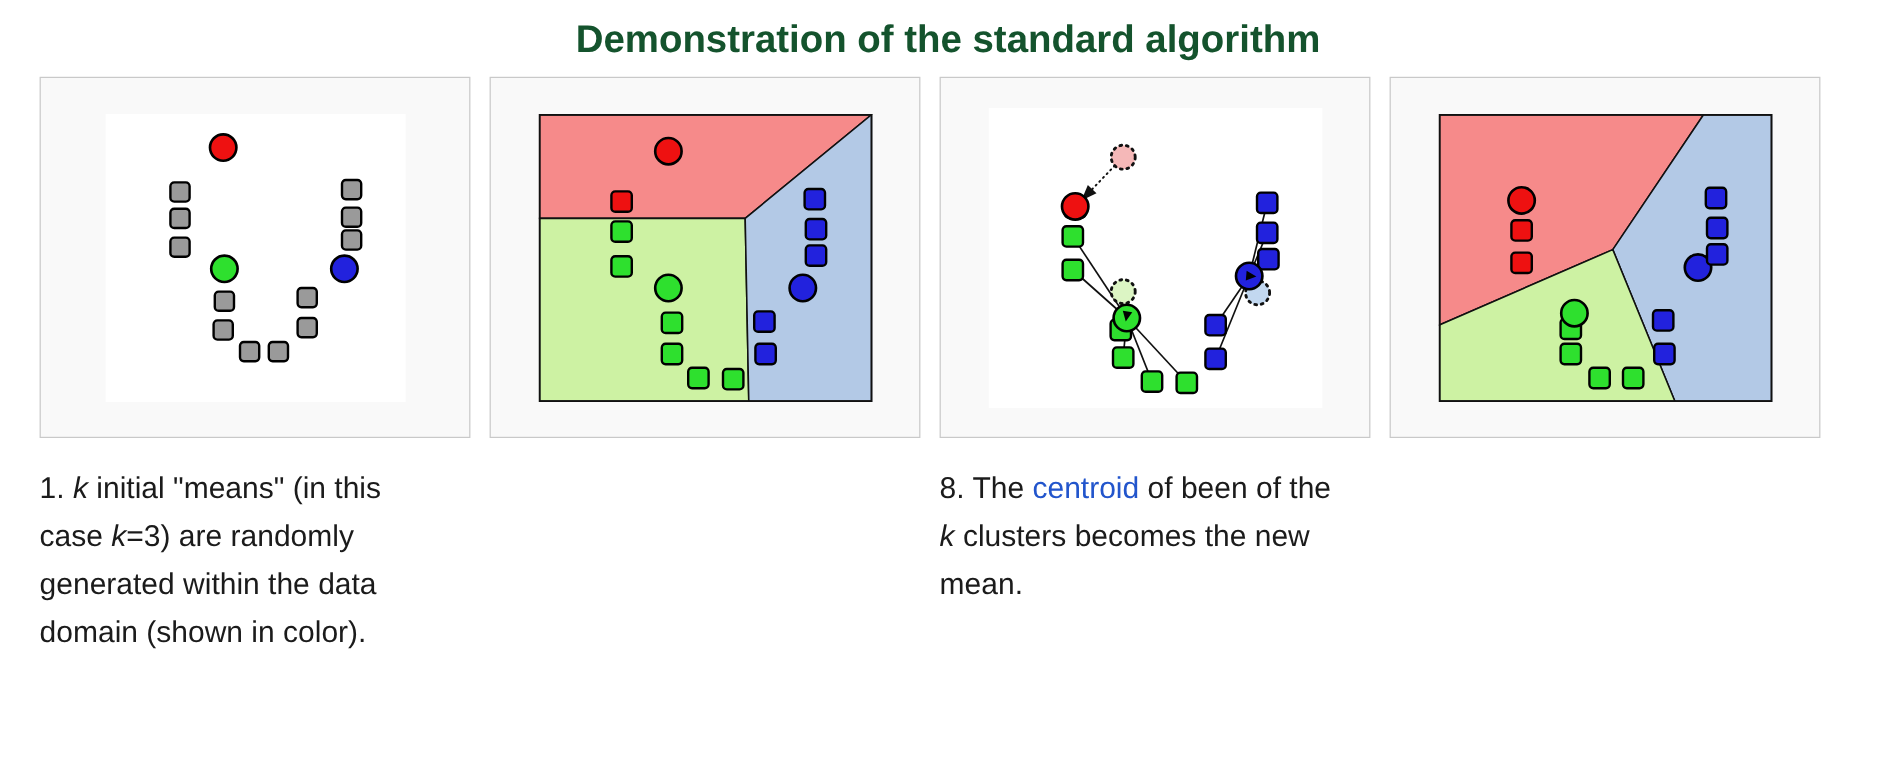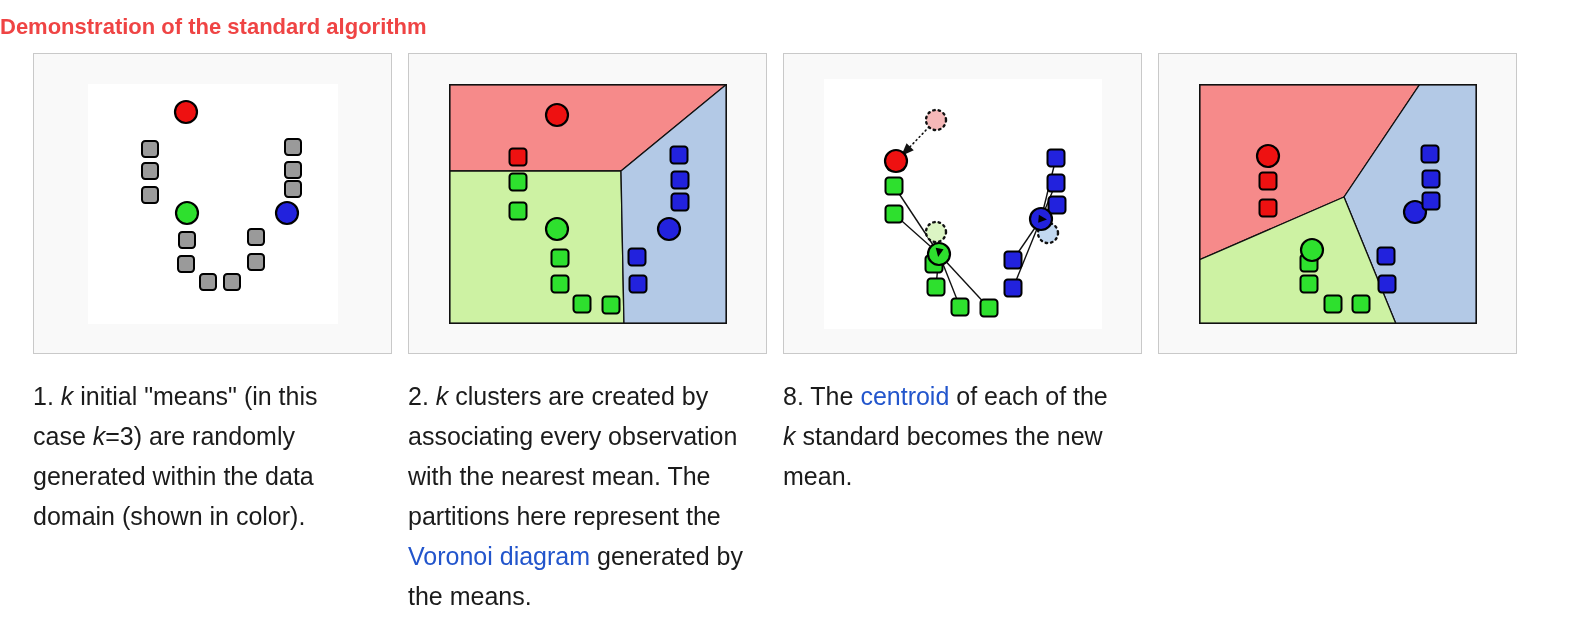--- a/index.html
+++ b/index.html
@@ -4,22 +4,22 @@
 <style>
   html, body { margin:0; padding:0; background:#ffffff; }
   body {
     width:1580px; height:638px; overflow:hidden;
     font-family:"Liberation Sans", sans-serif;
     color:#1b1b1b;
     -webkit-font-smoothing:antialiased;
   }
   .title {
     margin:14px 0 0 0;
-    text-align:left;
-    font-size:22px; font-weight:bold; color:#ef4444;
+    text-align:center;
+    font-size:32px; font-weight:bold; color:#14532d;
   }
   .row {
     display:flex; gap:16px;
     margin:13px 0 0 33px;
   }
   .col { width:359px; flex:none; }
   .panel {
     box-sizing:border-box;
     width:359px; height:301px;
     border:1px solid #c9c9c9;
@@ -84,21 +84,20 @@
             <rect x="179.5" y="164.5" width="17" height="17" rx="3.2" fill="#2222dd" stroke="#000000" stroke-width="2"></rect>
             <rect x="180.5" y="191.5" width="17" height="17" rx="3.2" fill="#2222dd" stroke="#000000" stroke-width="2"></rect>
             <rect x="221.5" y="62.5" width="17" height="17" rx="3.2" fill="#2222dd" stroke="#000000" stroke-width="2"></rect>
             <rect x="222.5" y="87.5" width="17" height="17" rx="3.2" fill="#2222dd" stroke="#000000" stroke-width="2"></rect>
             <rect x="222.5" y="109.5" width="17" height="17" rx="3.2" fill="#2222dd" stroke="#000000" stroke-width="2"></rect>
             <circle cx="108" cy="31" r="11" fill="#ee1111" stroke="#000000" stroke-width="2.2"></circle>
             <circle cx="108" cy="145" r="11" fill="#2ee02e" stroke="#000000" stroke-width="2.2"></circle>
             <circle cx="220" cy="145" r="11" fill="#2222dd" stroke="#000000" stroke-width="2.2"></circle>
           </svg>
       </div>
-      <p class="caption"><span>2. </span><i>k</i><span> clusters are created by associating every observation with the nearest mean. The partitions here represent the </span><a style="color: rgb(34, 85, 204);">Voronoi diagram</a><span> generated by the means.</span></p>
     </div>
 
     <div class="col">
       <div class="panel">
         <svg viewBox="0 0 278 250" width="278" height="250">
             <line x1="70" y1="107" x2="115" y2="175" stroke="#111111" stroke-width="1.4"></line>
             <line x1="70" y1="135" x2="115" y2="175" stroke="#111111" stroke-width="1.4"></line>
             <line x1="115" y1="175" x2="112" y2="208" stroke="#111111" stroke-width="1.4"></line>
             <line x1="115" y1="175" x2="136" y2="228" stroke="#111111" stroke-width="1.4"></line>
             <line x1="115" y1="175" x2="165" y2="229" stroke="#111111" stroke-width="1.4"></line>
@@ -124,21 +123,21 @@
             <rect x="223.5" y="70.5" width="17" height="17" rx="3.2" fill="#2222dd" stroke="#000000" stroke-width="2"></rect>
             <rect x="223.5" y="95.5" width="17" height="17" rx="3.2" fill="#2222dd" stroke="#000000" stroke-width="2"></rect>
             <rect x="224.5" y="117.5" width="17" height="17" rx="3.2" fill="#2222dd" stroke="#000000" stroke-width="2"></rect>
             <rect x="180.5" y="172.5" width="17" height="17" rx="3.2" fill="#2222dd" stroke="#000000" stroke-width="2"></rect>
             <rect x="180.5" y="200.5" width="17" height="17" rx="3.2" fill="#2222dd" stroke="#000000" stroke-width="2"></rect>
             <circle cx="217" cy="140" r="11" fill="#2222dd" stroke="#000000" stroke-width="2.2"></circle>
             <path d="M5,0 L-3.5,-4 L-3.5,4 Z" transform="translate(115,173) rotate(100)" fill="#000000"></path>
             <path d="M5,0 L-3.5,-4 L-3.5,4 Z" transform="translate(218,140) rotate(5)" fill="#000000"></path>
           </svg>
       </div>
-      <p class="caption"><span>8. The </span><a style="color: rgb(34, 85, 204);">centroid</a><span> of each of the </span><i>k</i><span> standard becomes the new mean.</span></p>
+      <p class="caption"><span>8. The </span><a style="color: rgb(34, 85, 204);">centroid</a><span> of been of the </span><i>k</i><span> clusters becomes the new mean.</span></p>
     </div>
 
     <div class="col">
       <div class="panel">
         <svg viewBox="0 0 278 240" width="278" height="240">
             <polygon points="0,0 221,0 145,113 0,176" fill="#f68a8a" stroke="#111111" stroke-width="1.3" stroke-linejoin="round"></polygon>
             <polygon points="221,0 278,0 278,240 197,240 145,113" fill="#b3c9e6" stroke="#111111" stroke-width="1.3" stroke-linejoin="round"></polygon>
             <polygon points="0,176 145,113 197,240 0,240" fill="#cdf2a3" stroke="#111111" stroke-width="1.3" stroke-linejoin="round"></polygon>
             <rect x="0.8" y="0.8" width="276.4" height="238.4" fill="none" stroke="#111111" stroke-width="1.6"></rect>
             <rect x="60.5" y="63.5" width="17" height="17" rx="3.2" fill="#ee1111" stroke="#000000" stroke-width="2"></rect>

